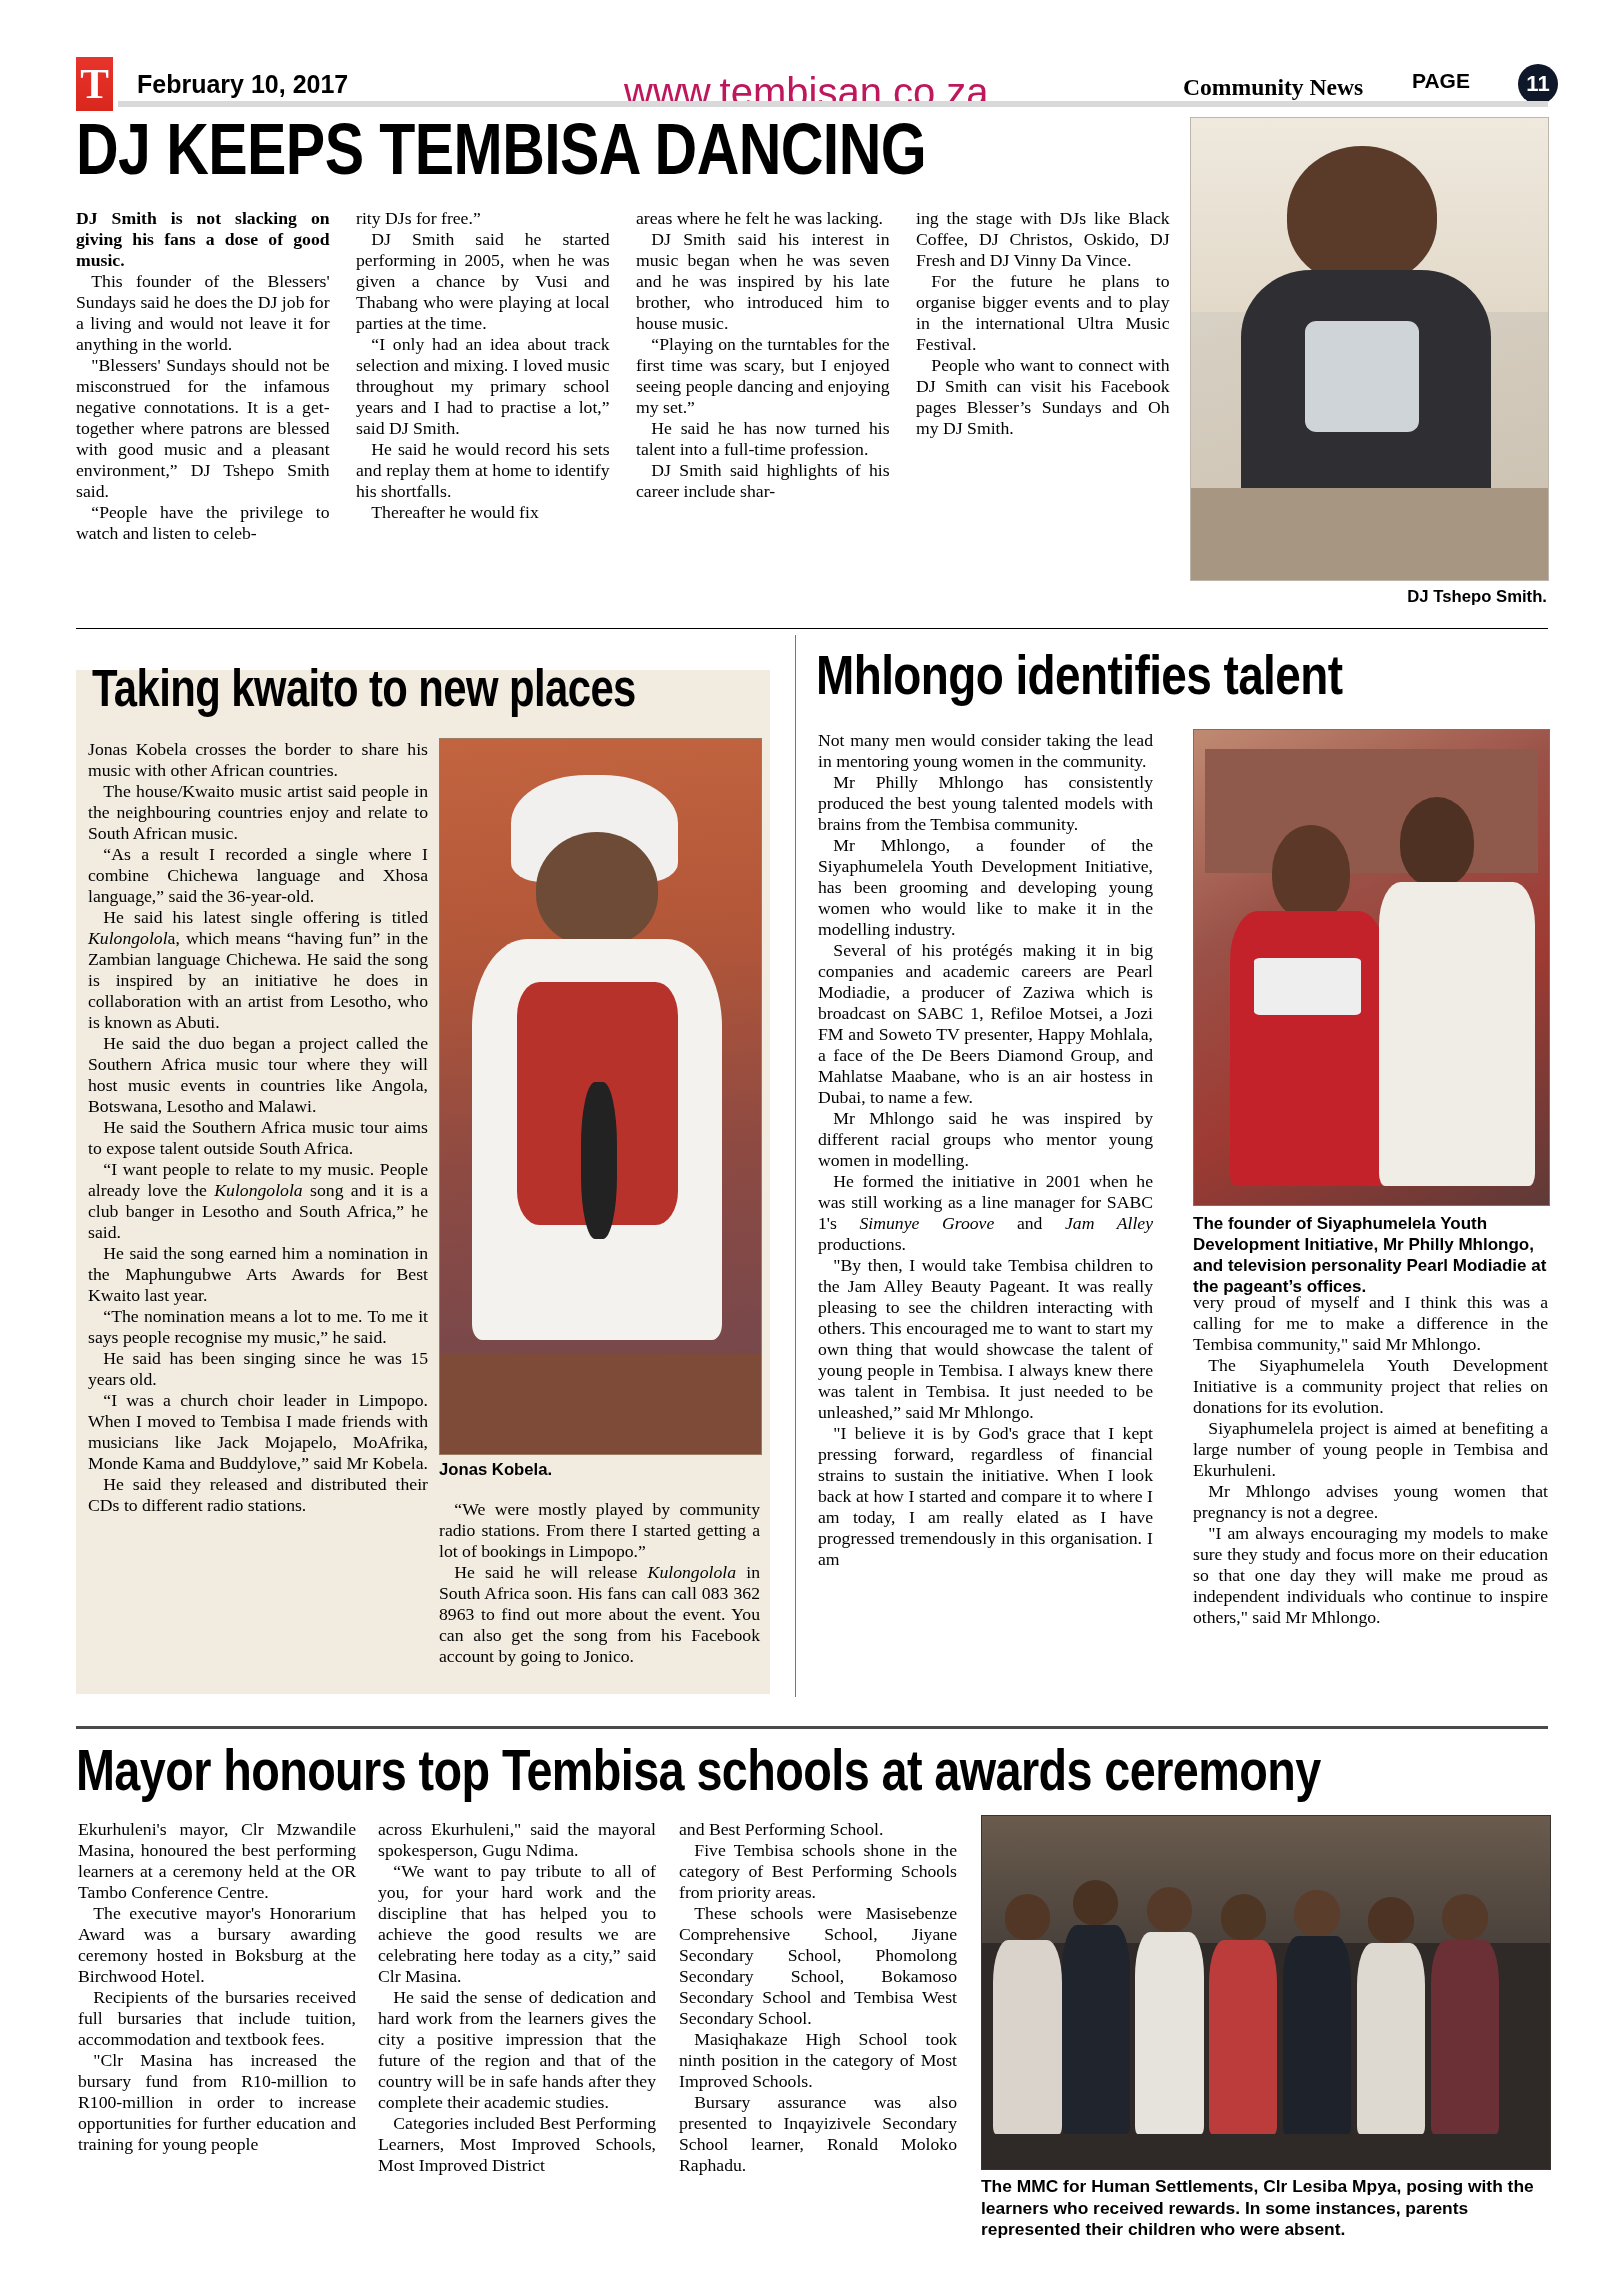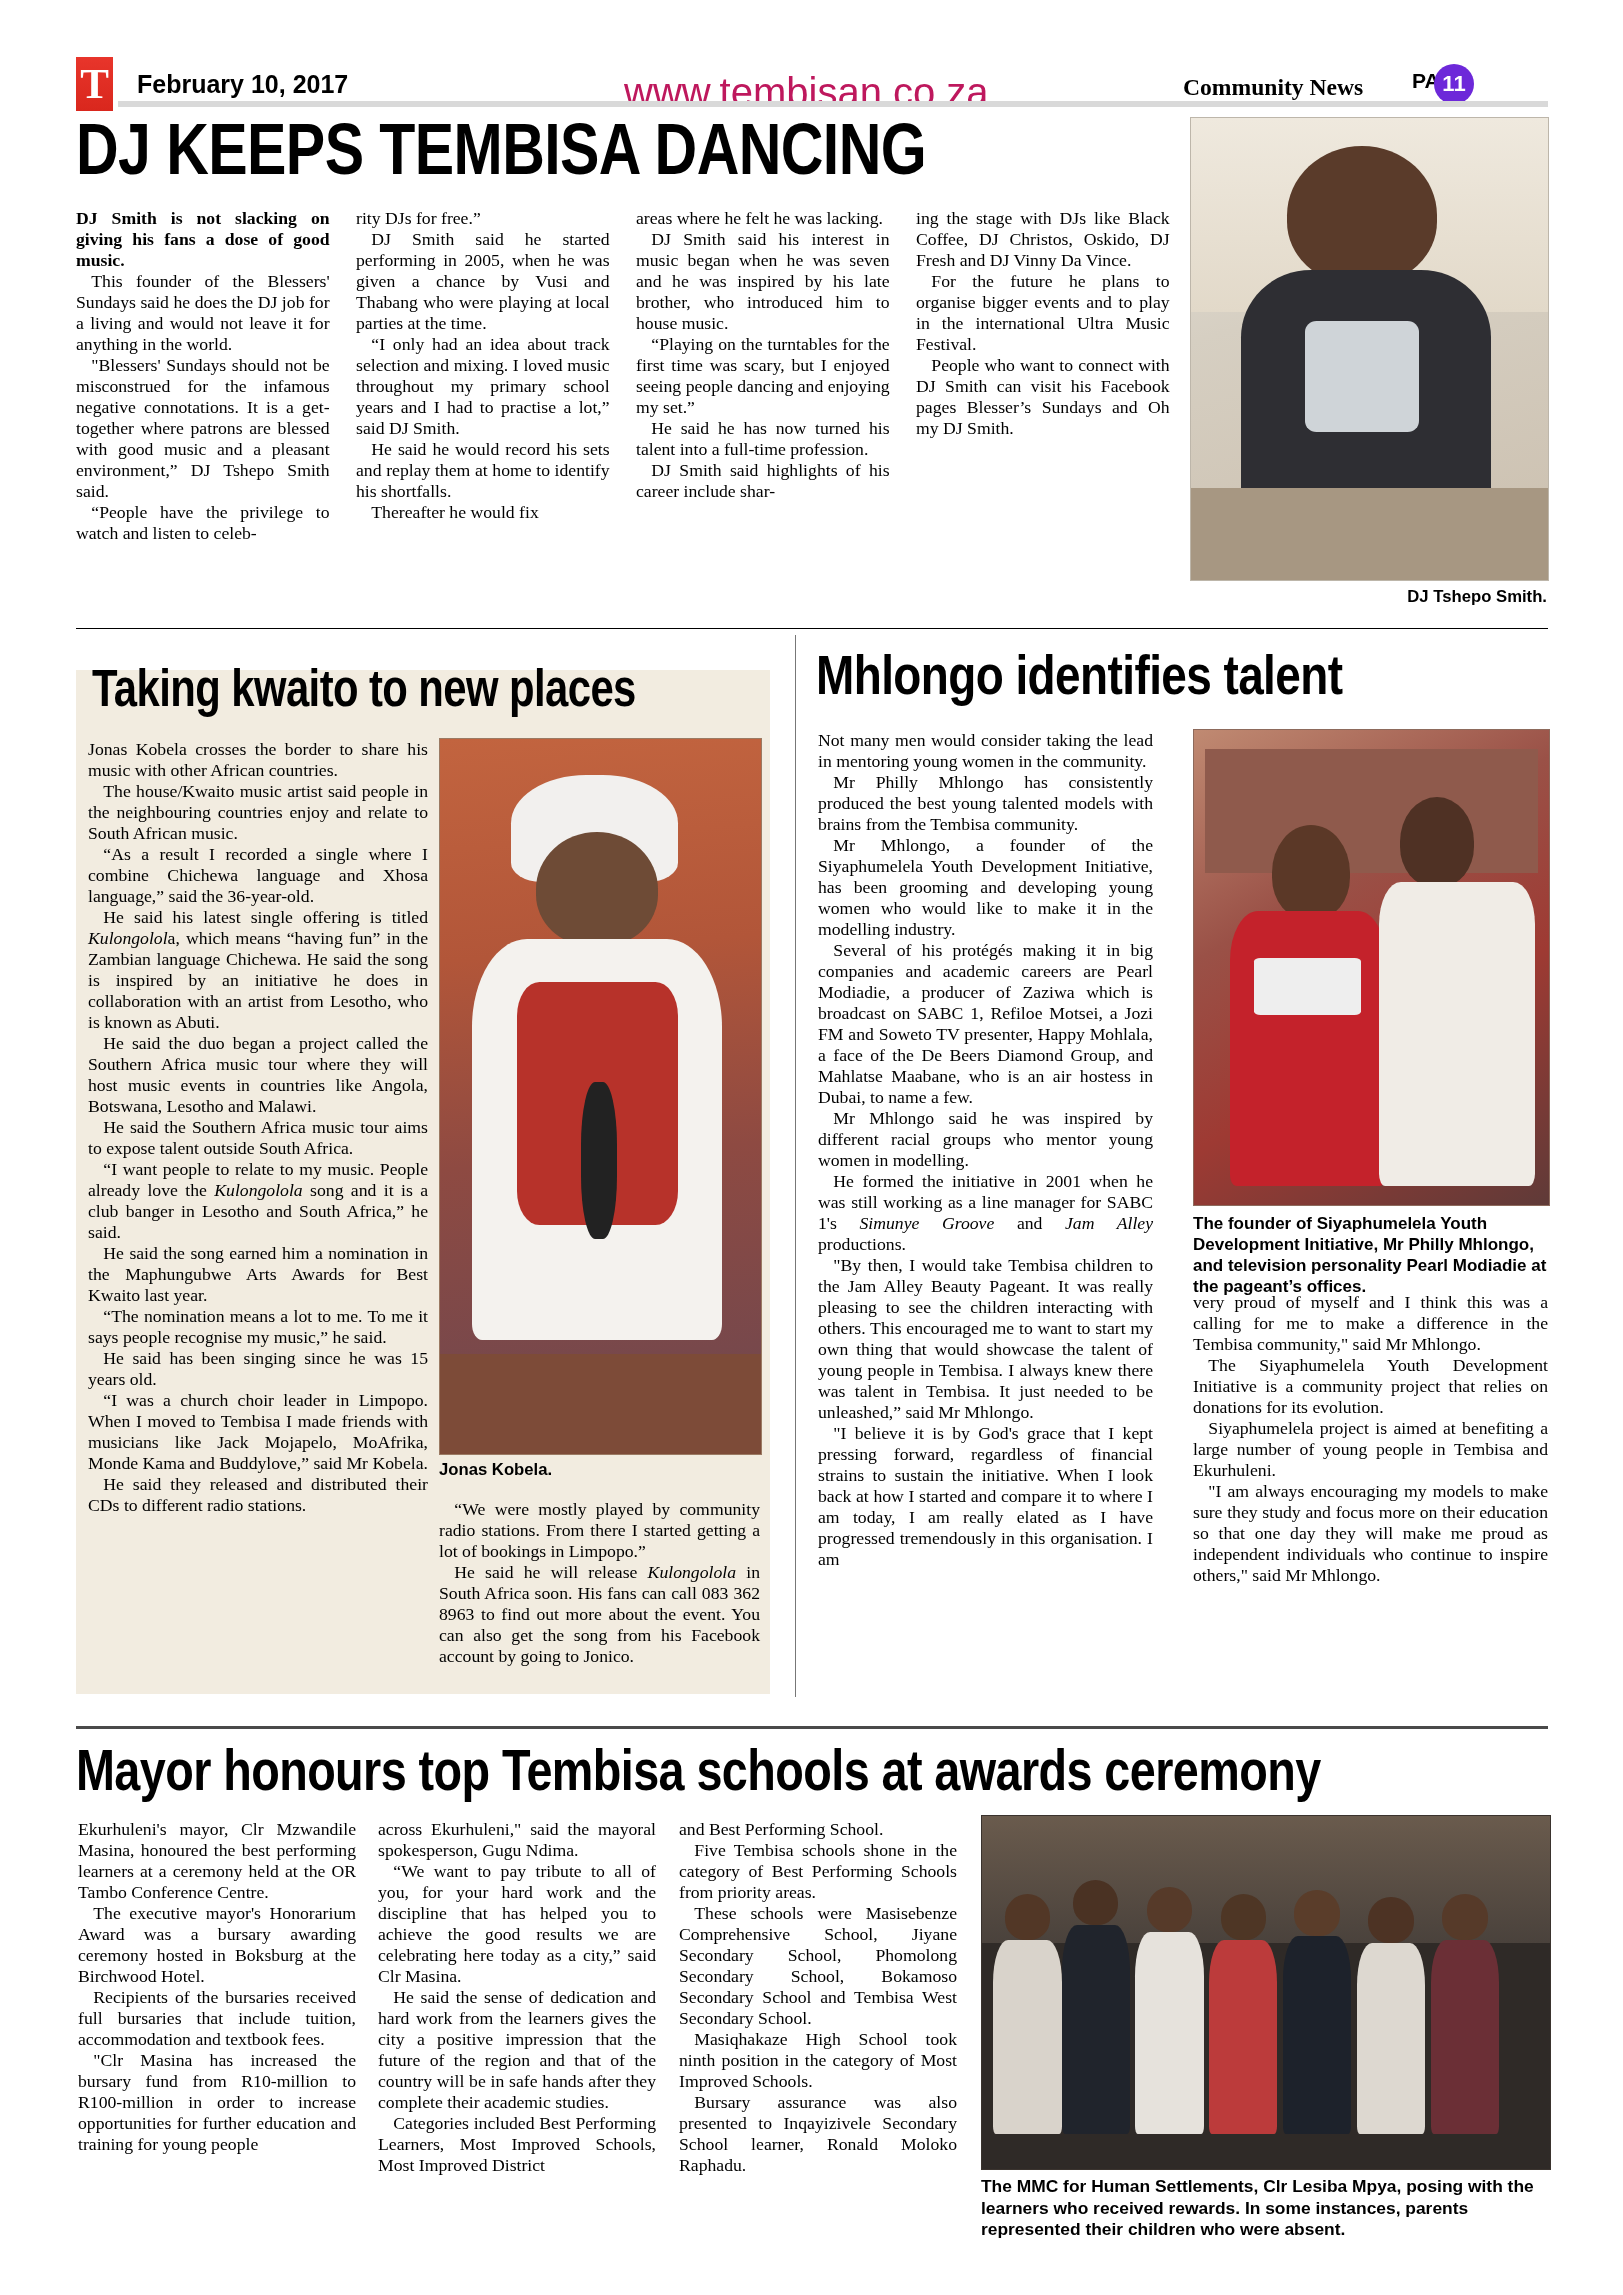--- a/index.html
+++ b/index.html
@@ -74,26 +74,26 @@
     font-family: "Liberation Sans", sans-serif;
     font-weight: bold;
     font-size: 21px;
     position: absolute;
     left: 1336px;
     top: 12px;
     white-space: nowrap;
   }
   .mast-pagenum {
     position: absolute;
-    left: 1358px;
+    left: 1442px;
     top: 7px;
     width: 40px;
     height: 40px;
     border-radius: 50%;
-    background: #6d28d9;
+    background: #0f172a;
     color: #fff;
     font-family: "Liberation Sans", sans-serif;
     font-weight: bold;
     font-size: 22px;
     line-height: 40px;
     text-align: center;
   }
   .mast-rule {
     position: absolute;
     left: 118px;
@@ -426,20 +426,21 @@
     <div class="ph-band" style="left:10%;top:38%;width:44%;height:58%;background:#c4222b;border-radius:18% 18% 4% 4%;"></div>
     <div class="ph-band" style="left:52%;top:32%;width:44%;height:64%;background:#f0ece6;border-radius:14% 14% 4% 4%;"></div>
     <div class="ph-band" style="left:17%;top:48%;width:30%;height:12%;background:#eee;border-radius:6%;"></div>
   </div>
   <div class="s3-photocap">The founder of Siyaphumelela Youth Development Initiative, Mr Philly Mhlongo, and television personality Pearl Modiadie at the pageant’s offices.</div>
 
   <div class="s3-colB body-text">
     <p class="noind">very proud of myself and I think this was a calling for me to make a difference in the Tembisa community," said Mr Mhlongo.</p>
     <p>The Siyaphumelela Youth Development Initiative is a community project that relies on donations for its evolution.</p>
     <p>Siyaphumelela project is aimed at benefiting a large number of young people in Tembisa and Ekurhuleni.</p>
+    <p>Mr Mhlongo advises young women that pregnancy is not a degree.</p>
     <p>"I am always encouraging my models to make sure they study and focus more on their education so that one day they will make me proud as independent individuals who continue to inspire others," said Mr Mhlongo.</p>
   </div>
 
   <div class="hr-thick" style="left:76px; top:1726px; width:1472px;"></div>
 
   <div class="headline s4-head">Mayor honours top Tembisa schools at awards ceremony</div>
 
   <div class="s4-colA body-text">
     <p class="noind">Ekurhuleni's mayor, Clr Mzwandile Masina, honoured the best performing learners at a ceremony held at the OR Tambo Conference Centre.</p>
     <p>The executive mayor's Honorarium Award was a bursary awarding ceremony hosted in Boksburg at the Birchwood Hotel.</p>

